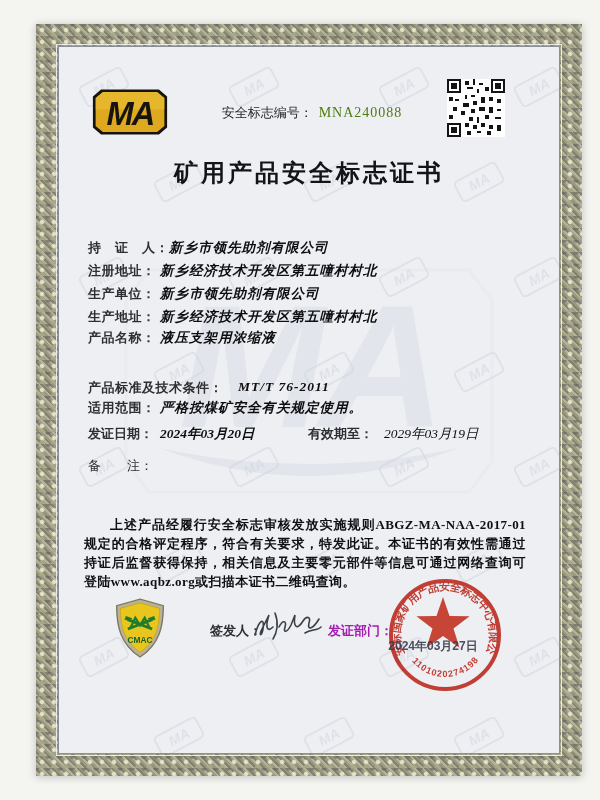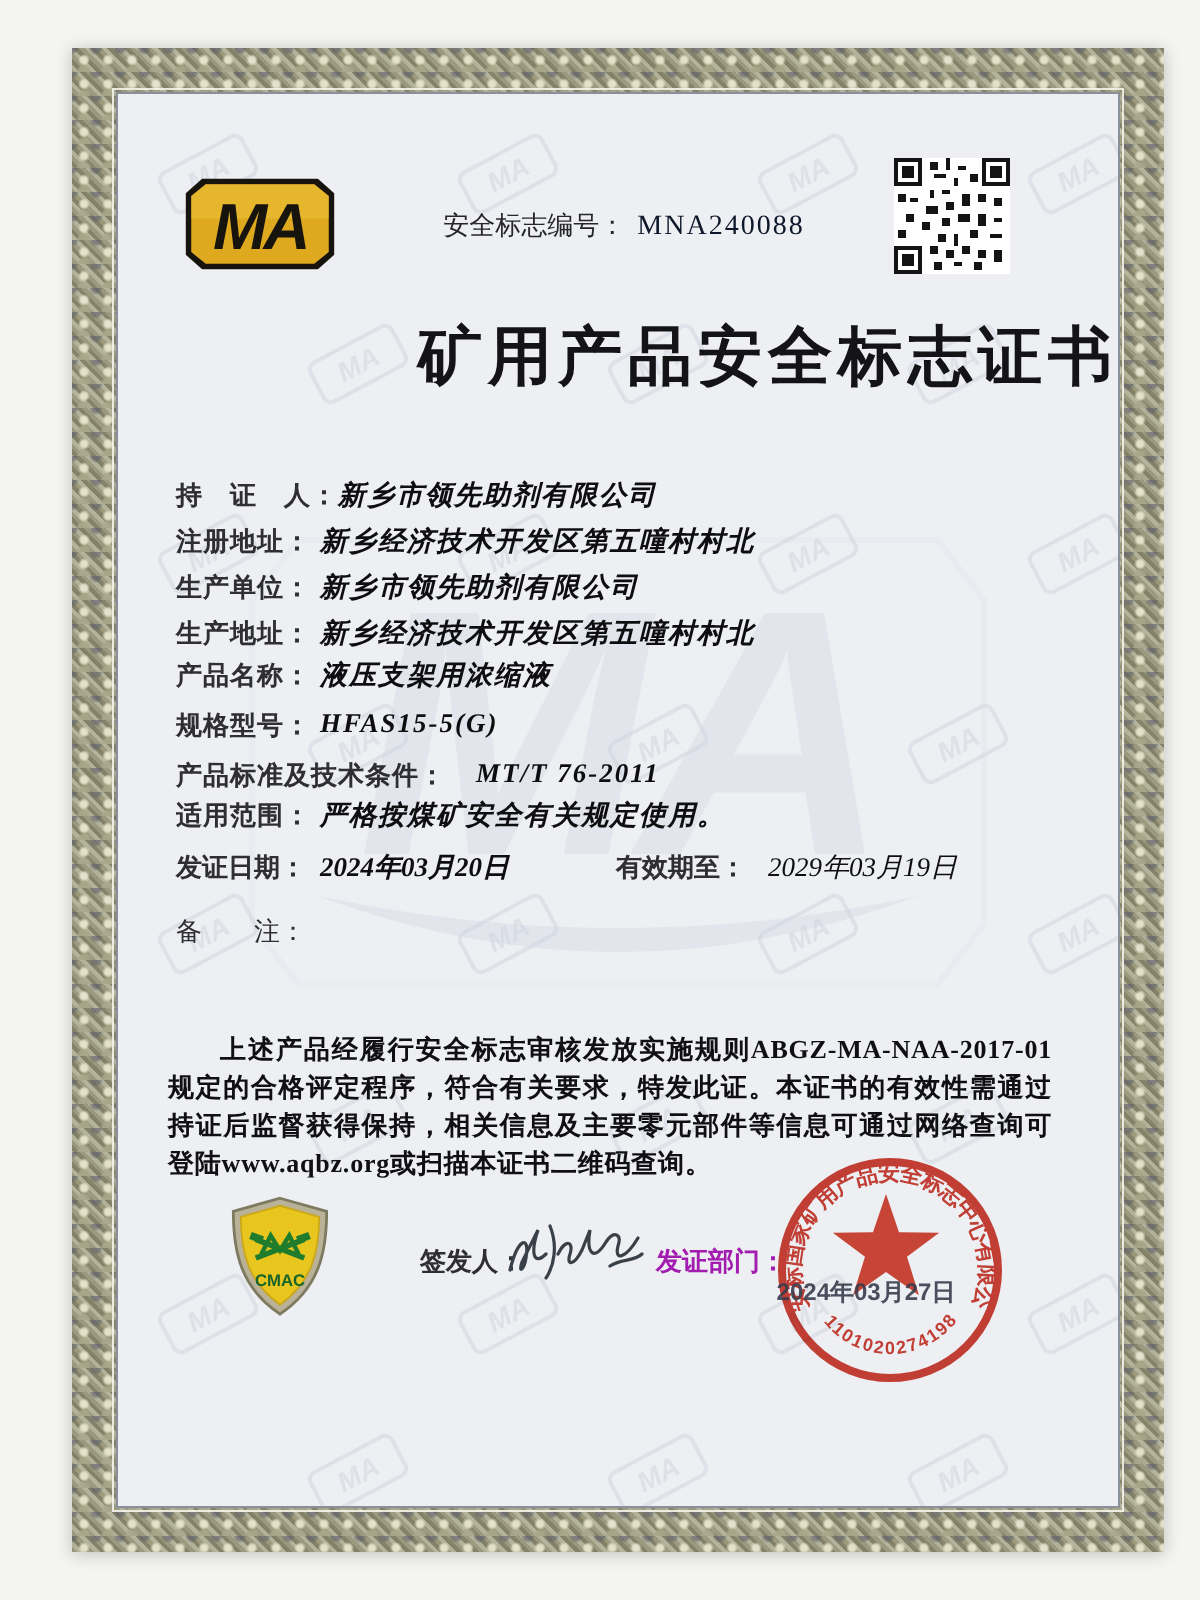--- a/index.html
+++ b/index.html
@@ -29,25 +29,25 @@
   }
   .wm-bg,.wm-big{position:absolute;pointer-events:none;}
   .wm-bg{left:0;top:0;width:100%;height:100%;opacity:.55;}
   .wm-big{left:55px;top:205px;width:390px;height:270px;opacity:.6;}
   .ma-logo{position:absolute;left:33px;top:41px;width:76px;height:48px;}
   .ma-logo svg{width:100%;height:100%;display:block;}
   .cert-no{
     position:absolute;left:103px;top:57px;width:300px;text-align:center;
     font-family:"Liberation Serif", serif;font-size:13px;color:#26262a;white-space:nowrap;
   }
-  .cert-no .no-val{font-size:14px;letter-spacing:1px;margin-left:6px;color:#0f172a;}
+  .cert-no .no-val{font-size:14px;letter-spacing:1px;margin-left:6px;color:#4d7c0f;}
   .qr{position:absolute;left:388px;top:32px;width:58px;height:58px;}
   .title{
-    position:absolute;left:0;top:110px;width:100%;text-align:right;
-    font-family:"Liberation Serif", serif;font-weight:bold;font-size:32px;
+    position:absolute;left:0;top:110px;width:100%;text-align:center;
+    font-family:"Liberation Serif", serif;font-weight:bold;font-size:24px;
     letter-spacing:3px;color:#141417;
   }
   .row{position:absolute;left:29px;width:452px;display:flex;align-items:flex-start;}
   .row .lbl{
     flex:0 0 72px;font-size:13px;font-weight:600;color:#2e2e33;letter-spacing:.5px;white-space:nowrap;
   }
   .row.wide .lbl{flex:0 0 150px;}
   .row .val{
     font-family:"Liberation Serif", serif;font-style:italic;font-weight:bold;
     font-size:13.5px;color:#0e0e10;letter-spacing:1px;white-space:nowrap;
@@ -168,24 +168,20 @@
       <span class="val">新乡市领先助剂有限公司</span>
     </div>
     <div class="row" style="top:261px">
       <span class="lbl">生产地址：</span>
       <span class="val">新乡经济技术开发区第五噇村村北</span>
     </div>
     <div class="row" style="top:282px">
       <span class="lbl">产品名称：</span>
       <span class="val">液压支架用浓缩液</span>
     </div>
-    <div class="row" style="top:307px">
-      <span class="lbl">规格型号：</span>
-      <span class="val">HFAS15-5(G)</span>
-    </div>
     <div class="row wide" style="top:332px">
       <span class="lbl">产品标准及技术条件：</span>
       <span class="val">MT/T 76-2011</span>
     </div>
     <div class="row" style="top:352px">
       <span class="lbl">适用范围：</span>
       <span class="val">严格按煤矿安全有关规定使用。</span>
     </div>
 
     <div class="dates">

